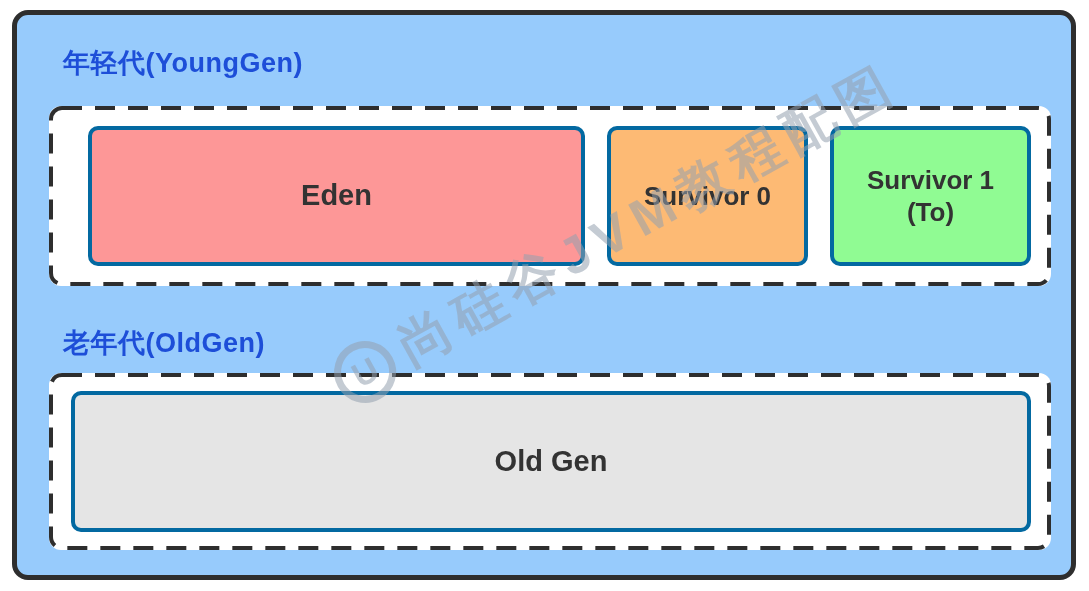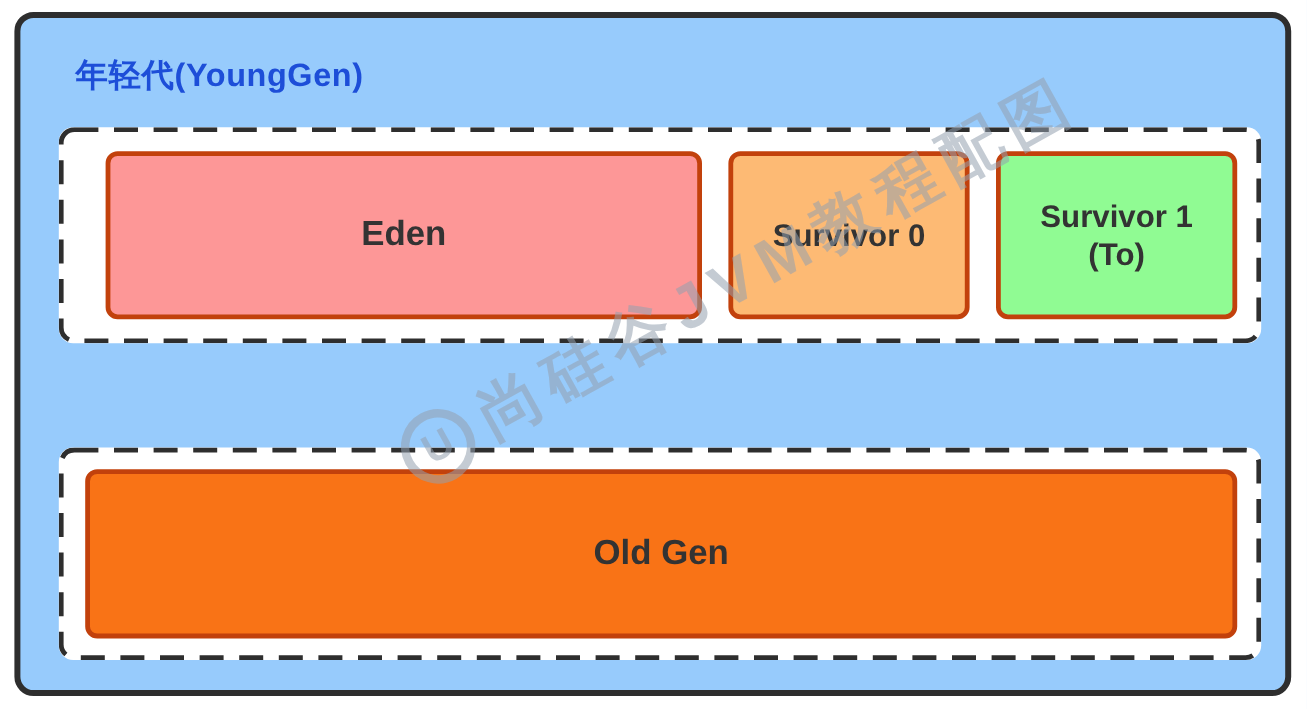--- a/index.html
+++ b/index.html
@@ -43,21 +43,21 @@
   }
   .dashed-young { left: 32px; top: 91px;  width: 1002px; height: 180px; }
   .dashed-old   { left: 32px; top: 358px; width: 1002px; height: 177px; }
   .dash-svg {
     position: absolute;
     left: 0; top: 0;
     pointer-events: none;
   }
   .region {
     position: absolute;
-    border: 4px solid #c2410c;
+    border: 4px solid #0369a1;
     border-radius: 10px;
     display: flex;
     flex-direction: column;
     align-items: center;
     justify-content: center;
     text-align: center;
     color: #333333;
     font-weight: bold;
     box-sizing: border-box;
   }
@@ -120,27 +120,28 @@
       <div class="region region-s0" style="background: #fdba74; text-align: right;">
         <span class="line">Survivor 0</span>
       </div>
 
       <div class="region region-s1" style="background: rgb(144, 251, 147);">
         <span class="line">Survivor 1</span>
         <span class="line">(To)</span>
       </div>
     </div>
 
+    <div class="section-label label-old">老年代(OldGen)</div>
 
     <div class="dashed-box dashed-old">
       <svg class="dash-svg" width="1002" height="177">
         <rect x="2" y="2" width="998" height="173" rx="11" fill="none" stroke="#2e2e2e" stroke-width="4" stroke-dasharray="20 13"></rect>
       </svg>
 
-      <div class="region region-old" style="background: #f97316;">
+      <div class="region region-old" style="background: #e5e5e5;">
         <span class="big-label">Old Gen</span>
       </div>
     </div>
 
   </div>
 
   <div class="watermark">
     <span class="wm-logo">U</span>
     <span class="wm-text">尚硅谷JVM教程配图</span>
   </div>

